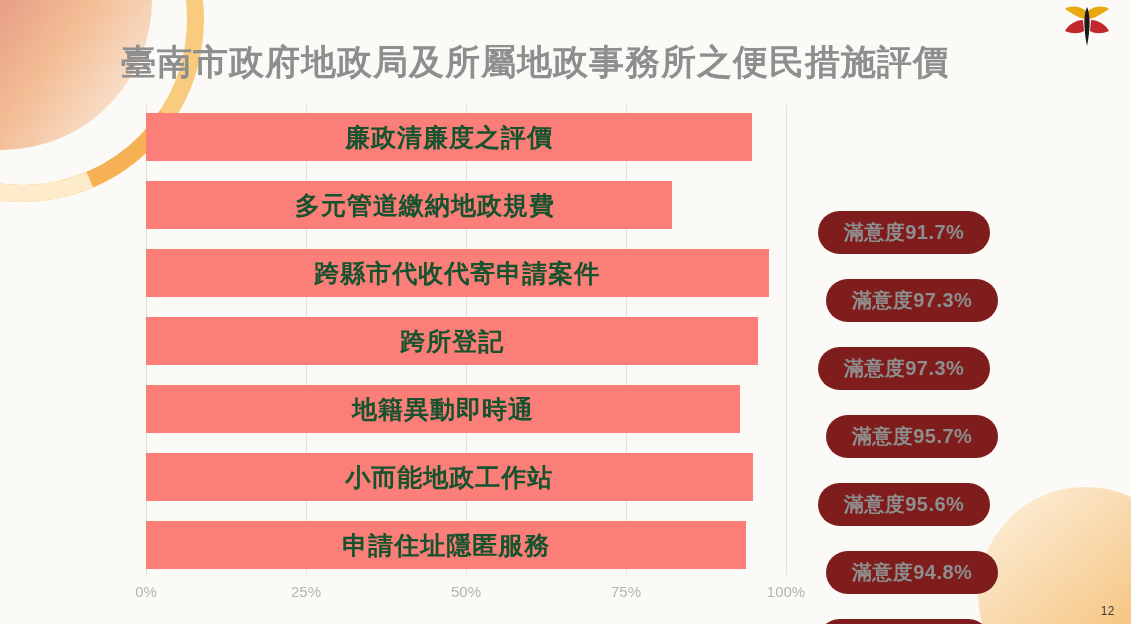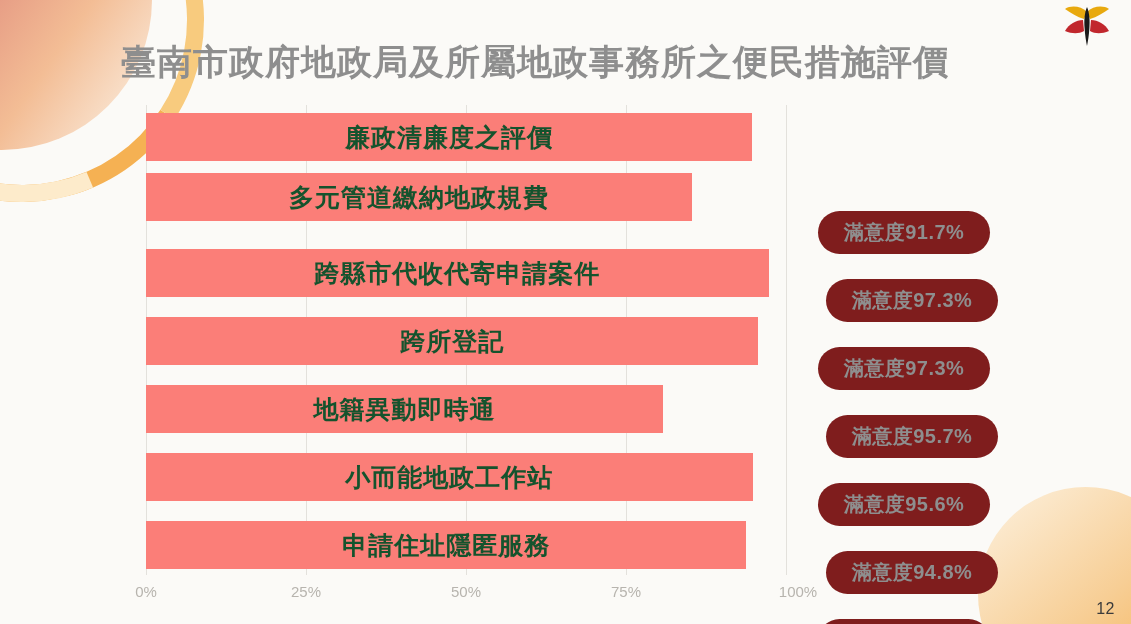--- a/index.html
+++ b/index.html
@@ -72,21 +72,21 @@
     width: 52px;
     height: 46px;
     z-index: 6;
   }
 
   
   .page-number {
     position: absolute;
     right: 16px;
     bottom: 6px;
-    font-size: 16px;
+    font-size: 12px;
     color: #3B3B3B;
     z-index: 7;
     letter-spacing: .5px;
   }
 
   
   .slide-title {
     position: absolute;
     left: 121px;
     top: 39px;
@@ -218,52 +218,52 @@
         <div class="gridline" style="left: 160px;"></div>
         <div class="gridline" style="left: 320px;"></div>
         <div class="gridline" style="left: 480px;"></div>
         <div class="gridline" style="left: 640px;"></div>
       </div>
     <div class="rows" id="bar-rows">
         <div class="row" style="top: 8px; width: 606.08px;">
           <div class="bar" style="width: 100%; background: rgb(251, 126, 120);"></div>
           <div class="bar-label">廉政清廉度之評價</div>
         </div>
-        <div class="row" style="top: 68px; width: 546px;">
+        <div class="row" style="top: 76px; width: 494px; padding-left: 32px;">
           <div class="bar" style="width: 100%; background: rgb(251, 126, 120);"></div>
           <div class="bar-label">多元管道繳納地政規費</div>
         </div>
         <div class="row" style="top: 144px; width: 622.72px;">
           <div class="bar" style="width: 100%; background: rgb(251, 126, 120);"></div>
           <div class="bar-label">跨縣市代收代寄申請案件</div>
         </div>
         <div class="row" style="top: 212px; width: 612.48px;">
           <div class="bar" style="width: 100%; background: rgb(251, 126, 120);"></div>
           <div class="bar-label">跨所登記</div>
         </div>
-        <div class="row" style="top: 280px; width: 517px;">
+        <div class="row" style="top: 280px; width: 594px;">
           <div class="bar" style="width: 100%; background: rgb(251, 126, 120);"></div>
           <div class="bar-label">地籍異動即時通</div>
         </div>
         <div class="row" style="top: 348px; width: 606.72px; border-radius: 21px;">
           <div class="bar" style="width: 100%; background: rgb(251, 126, 120);"></div>
           <div class="bar-label">小而能地政工作站</div>
         </div>
         <div class="row" style="top: 416px; width: 600.32px;">
           <div class="bar" style="width: 100%; background: rgb(251, 126, 120);"></div>
           <div class="bar-label">申請住址隱匿服務</div>
         </div>
       </div>
   </div>
   <div class="xaxis" id="xaxis">
       <div class="xtick" style="left: 0px;">0%</div>
       <div class="xtick" style="left: 160px;">25%</div>
       <div class="xtick" style="left: 320px;">50%</div>
       <div class="xtick" style="left: 480px;">75%</div>
-      <div class="xtick" style="left: 640px; margin-left: 12px;">100%</div>
+      <div class="xtick" style="left: 640px;">100%</div>
     </div>
   <div class="pills" id="pills">
       <div class="pill" style="top: 11px; left: 0px; width: 172px;">滿意度91.7%</div>
       <div class="pill" style="top: 79px; left: 8px; width: 172px;">滿意度97.3%</div>
       <div class="pill" style="top: 147px; left: 0px; width: 172px;">滿意度97.3%</div>
       <div class="pill" style="top: 215px; left: 8px; width: 172px;">滿意度95.7%</div>
       <div class="pill" style="top: 283px; left: 0px; width: 172px;">滿意度95.6%</div>
       <div class="pill" style="top: 351px; left: 8px; width: 172px;">滿意度94.8%</div>
       <div class="pill" style="top: 419px; left: 0px; width: 172px;">滿意度93.8%</div>
     </div>

